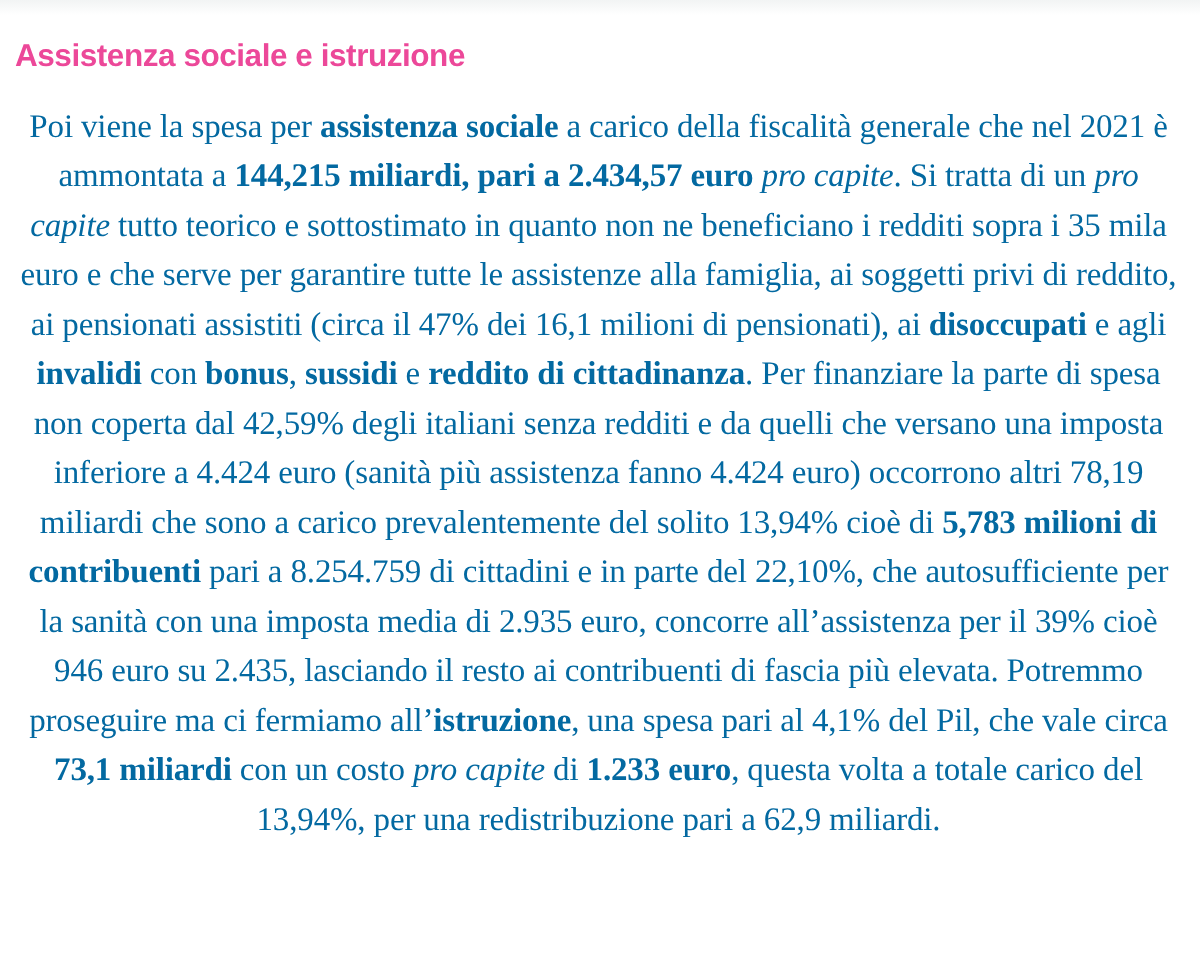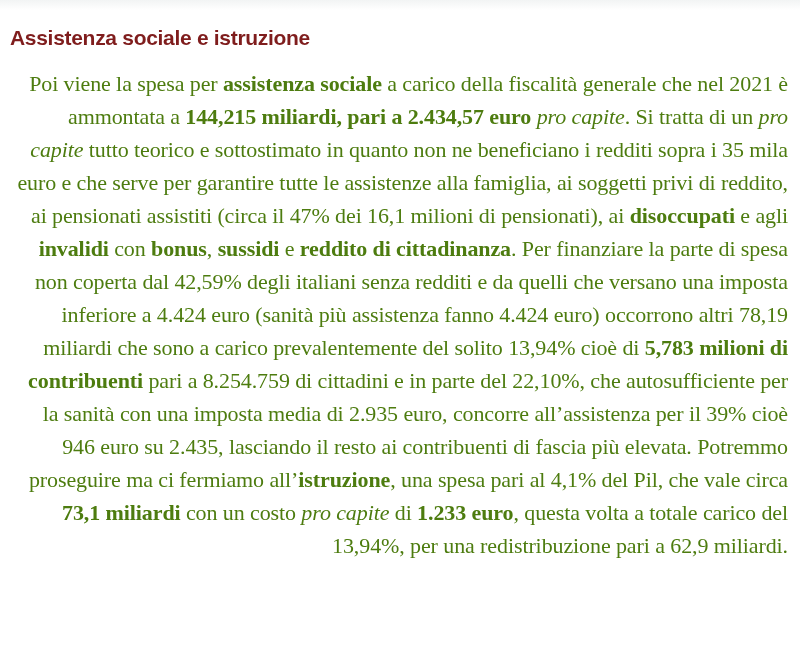--- a/index.html
+++ b/index.html
@@ -30,27 +30,27 @@
     font-weight: 700;
     font-size: 21px;
     line-height: 1.15;
     letter-spacing: -0.3px;
   }
   .body-text {
     margin: 17px 0 0 0;
     font-family: "Liberation Serif", serif;
     font-size: 22px;
     line-height: 33px;
-    color: #4d7c0f;
+    color: #0369a1;
     letter-spacing: -0.1px;
-    text-align: right;
+    text-align: center;
   }
   .body-text b { font-weight: 700; }
   .body-text i { font-style: italic; }
 </style>
 </head>
 <body>
 
 <div class="page">
   <div class="top-edge"></div>
-  <h2 class="section-heading" style="color: #7f1d1d;">Assistenza sociale e istruzione</h2>
+  <h2 class="section-heading" style="color: #ec4899;">Assistenza sociale e istruzione</h2>
   <p class="body-text"><span>Poi viene la spesa per </span><b>assistenza sociale</b><span> a carico della fiscalità generale che nel 2021 è ammontata a </span><b>144,215 miliardi, pari a 2.434,57 euro</b><span> </span><i>pro capite</i><span>. Si tratta di un </span><i>pro capite</i><span> tutto teorico e sottostimato in quanto non ne beneficiano i redditi sopra i 35 mila euro e che serve per garantire tutte le assistenze alla famiglia, ai soggetti privi di reddito, ai pensionati assistiti (circa il 47% dei 16,1 milioni di pensionati), ai </span><b>disoccupati</b><span> e agli </span><b>invalidi</b><span> con </span><b>bonus</b><span>, </span><b>sussidi</b><span> e </span><b>reddito di cittadinanza</b><span>. Per finanziare la parte di spesa non coperta dal 42,59% degli italiani senza redditi e da quelli che versano una imposta inferiore a 4.424 euro (sanità più assistenza fanno 4.424 euro) occorrono altri 78,19 miliardi che sono a carico prevalentemente del solito 13,94% cioè di </span><b>5,783 milioni di contribuenti</b><span> pari a 8.254.759 di cittadini e in parte del 22,10%, che autosufficiente per la sanità con una imposta media di 2.935 euro, concorre all’assistenza per il 39% cioè 946 euro su 2.435, lasciando il resto ai contribuenti di fascia più elevata. Potremmo proseguire ma ci fermiamo all’</span><b>istruzione</b><span>, una spesa pari al 4,1% del Pil, che vale circa </span><b>73,1 miliardi</b><span> con un costo </span><i>pro capite</i><span> di </span><b>1.233 euro</b><span>, questa volta a totale carico del 13,94%, per una redistribuzione pari a 62,9 miliardi.</span></p>
 </div>
 
 </body></html>

